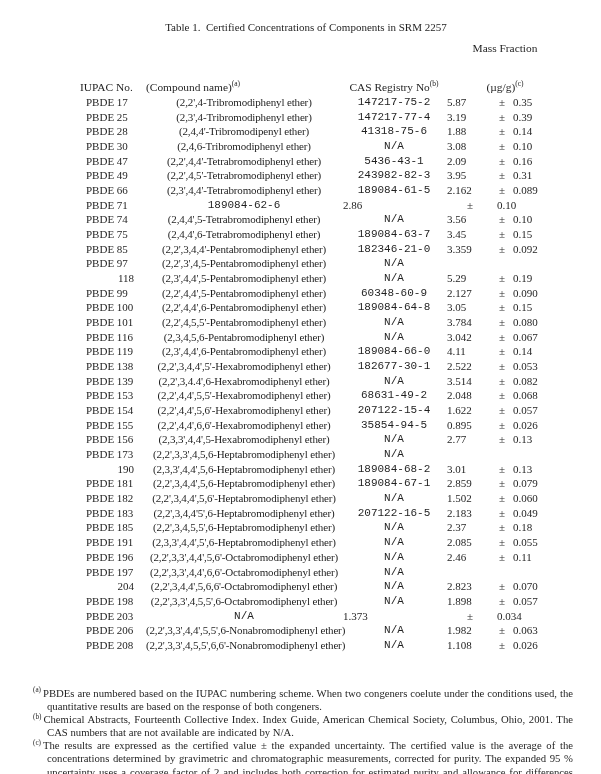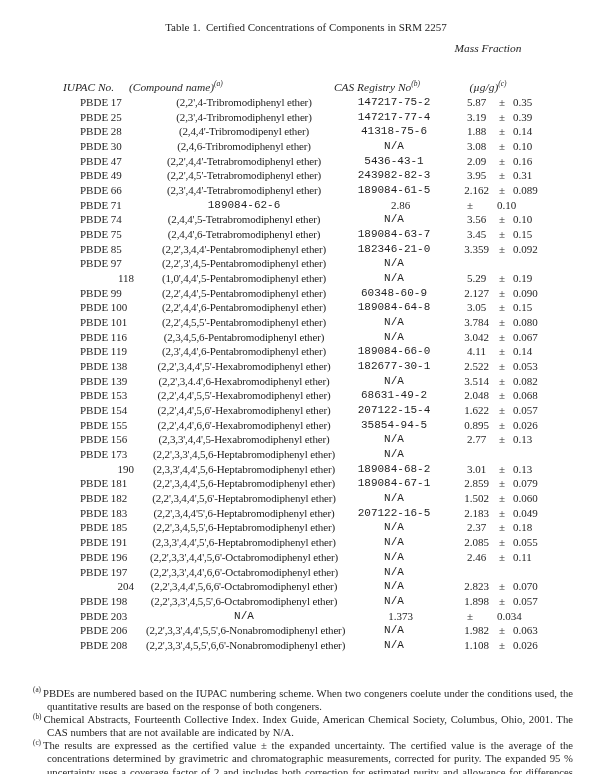--- a/index.html
+++ b/index.html
@@ -8,38 +8,38 @@
     width:601px;height:774px;
     background:#ffffff;
     font-family:"Liberation Serif","DejaVu Serif",serif;
     color:#1f1f1f;
     overflow:hidden;
   }
   .title{
     position:absolute;top:9px;left:0;right:0;
     text-align:center;font-size:11px;white-space:pre;
   }
-  .thead{position:absolute;top:41px;left:63px;width:484px;font-size:11.4px;font-style:italic;}
+  .thead{position:absolute;top:41px;left:80px;width:484px;font-size:11.4px;}
   .hrow1,.hrow2,.trow{
     display:grid;
     grid-template-columns:66px 196px 104px 48px 16px 54px;
   }
   .hrow1{line-height:14px;}
   .hrow2{line-height:16px;margin-top:24px;}
   .cmf{grid-column:4/7;text-align:center;}
   .thead .c3{text-align:center;white-space:nowrap;}
   .thead .c1,.thead .c2{white-space:nowrap;}
   sup{font-size:7.5px;vertical-align:super;line-height:0;}
   .tbody{position:absolute;top:95px;left:80px;width:484px;}
   .trow{height:14.68px;line-height:14.68px;font-size:11px;white-space:nowrap;}
-  .trow .c1{text-align:left;}
+  .trow .c1{text-align:left;margin-left:6px;}
   .trow.indent .c1{text-align:right;padding-right:12px;}
   .trow .c2{text-align:center;letter-spacing:-0.15px;overflow:visible;}
   .trow .c3{text-align:center;font-family:Liberation Mono, monospace;}
-  .trow .c4{text-align:center;padding-left:1px;margin-left:12px;}
+  .trow .c4{text-align:left;padding-left:1px;}
   .trow .c5{text-align:center;}
   .trow .c6{text-align:left;padding-left:3px;}
   .footnotes{
     position:absolute;top:659px;left:33px;width:540px;
     font-size:10.7px;line-height:13.1px;margin-top:28px;
   }
   .fn{
     text-align:justify;
     text-indent:-14px;padding-left:14px;
     margin:0;
@@ -181,21 +181,21 @@
     <div class="c1">PBDE 97</div>
     <div class="c2">(2,2',3',4,5-Pentabromodiphenyl ether)</div>
     <div class="c3">N/A</div>
     <div class="c4"></div>
     <div class="c5"></div>
     <div class="c6"></div>
   </div>
 
   <div class="trow indent">
     <div class="c1">118</div>
-    <div class="c2">(1,0',4,4',5-Pentabromodiphenyl ether)</div>
+    <div class="c2">(2,3',4,4',5-Pentabromodiphenyl ether)</div>
     <div class="c3">N/A</div>
     <div class="c4">5.29</div>
     <div class="c5">±</div>
     <div class="c6">0.19</div>
   </div>
 
   <div class="trow">
     <div class="c1">PBDE 99</div>
     <div class="c2">(2,2',4,4',5-Pentabromodiphenyl ether)</div>
     <div class="c3">60348-60-9</div>

